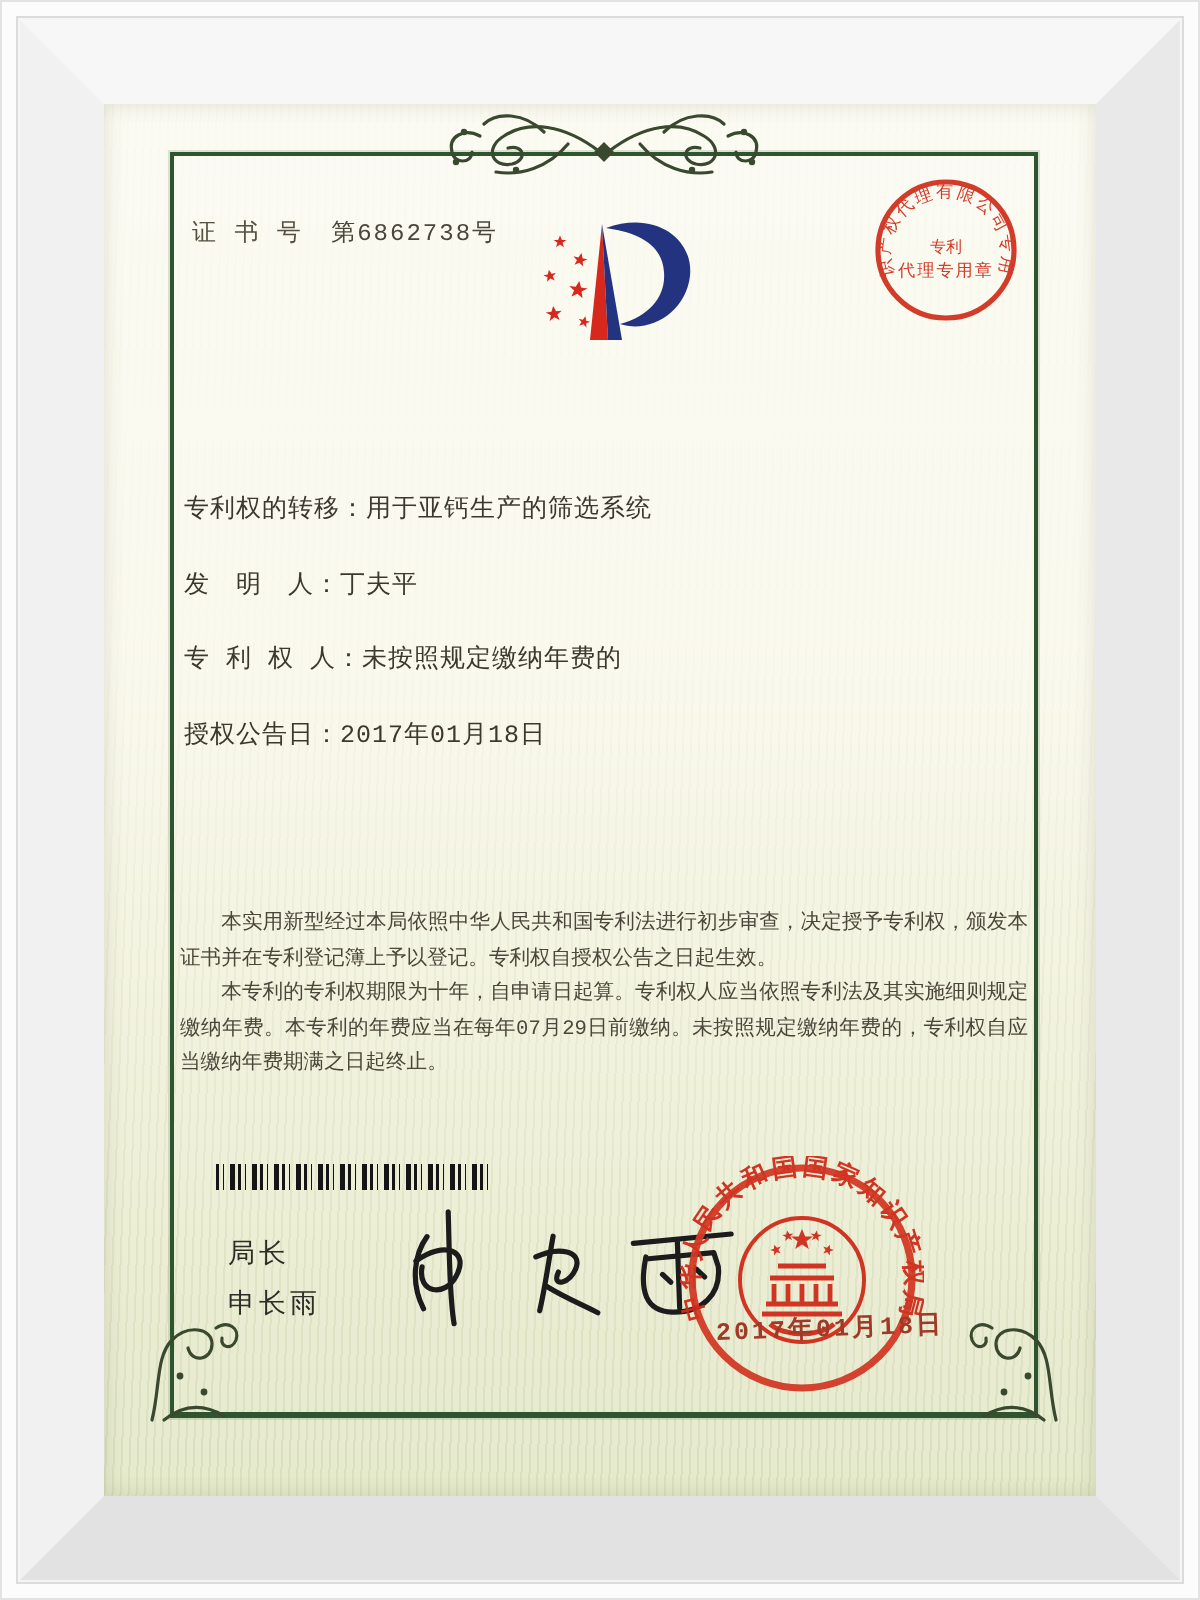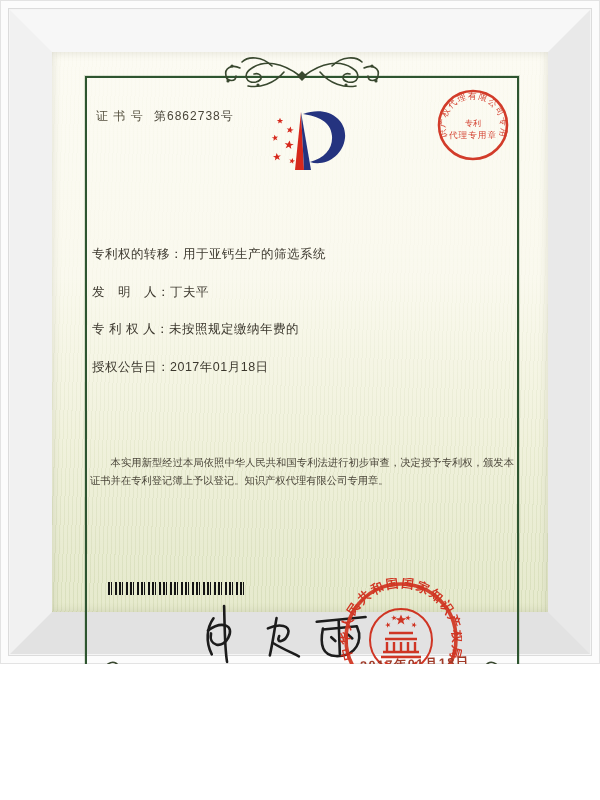--- a/index.html
+++ b/index.html
@@ -1,17 +1,17 @@
 <!DOCTYPE html>
 <html><head>
 <meta charset="utf-8">
 <style>
   html,body{margin:0;padding:0;background:#ffffff;}
-  .scene{position:relative;width:600px;height:664px;overflow:hidden;
-         font-family:Liberation Sans, sans-serif;}
+  .scene{position:relative;width:600px;height:800px;overflow:hidden;
+         font-family:Liberation Mono, monospace;}
   
   .frame-a{position:absolute;inset:0;background:#fcfcfc;border:1px solid #e3e3e3;box-sizing:border-box;}
   .frame-b{position:absolute;inset:8px;border:1px solid #dcdcdc;background:#f5f5f5;box-sizing:border-box;}
   .frame-c{position:absolute;inset:10px;border-style:solid;border-width:42px;
            border-color:#f7f7f7 #e9e9e9 #e2e2e2 #f1f1f1;box-sizing:border-box;
            box-shadow:inset 0 0 6px rgba(60,60,60,.30), inset 0 0 1px #bdbdbd;}
   
   .paper{position:absolute;inset:52px;background:
          linear-gradient(180deg,#fcfbf3 0%,#faf9ee 40%,#f1f2dd 68%,#e9ecd2 88%,#e6eacd 100%);
          box-shadow:inset 0 0 10px rgba(90,90,60,.18);}
@@ -135,25 +135,30 @@
 
 
     <div class="fields">
       <div class="row"><span>专利权的转移：</span><span>用于亚钙生产的筛选系统</span></div>
       <div class="row"><span>发　明　人：</span><span>丁夫平</span></div>
       <div class="row"><span>专 利 权 人：</span><span>未按照规定缴纳年费的</span></div>
       <div class="row"><span>授权公告日：</span><span>2017年01月18日</span></div>
     </div>
 
     <div class="paras">
-      <p>本实用新型经过本局依照中华人民共和国专利法进行初步审查，决定授予专利权，颁发本证书并在专利登记簿上予以登记。知识产权代理有限公司专用章。</p>
+      <p>本实用新型经过本局依照中华人民共和国专利法进行初步审查，决定授予专利权，颁发本证书并在专利登记簿上予以登记。专利权自授权公告之日起生效。</p>
+      <p>本专利的专利权期限为十年，自申请日起算。专利权人应当依照专利法及其实施细则规定缴纳年费。本专利的年费应当在每年07月29日前缴纳。未按照规定缴纳年费的，专利权自应当缴纳年费期满之日起终止。</p>
     </div>
 
     <div class="barcode"></div>
 
+    <div class="signer">
+      <div>局长</div>
+      <div>申长雨</div>
+    </div>
 
     <svg class="signature" width="200" height="66" viewBox="0 0 200 66">
       <path class="sig" d="M34 18 C27 27 25 41 31 54"></path>
       <path class="sig" d="M28 30 C43 20 55 26 48 38 C42 49 28 46 31 33"></path>
       <path class="sig" d="M45 6 C45 24 44 47 46 62"></path>
       <path class="sig" d="M97 20 C94 34 92 46 89 57"></path>
       <path class="sig" d="M88 30 C100 25 111 28 108 36 C105 44 95 46 99 38"></path>
       <path class="sig" d="M93 45 C102 51 111 55 118 59"></path>
       <path class="sig" d="M137 25 L186 22"></path>
       <path class="sig" d="M143 32 C139 49 142 59 155 60 C170 61 180 52 179 38 L177 31 L143 33"></path>

